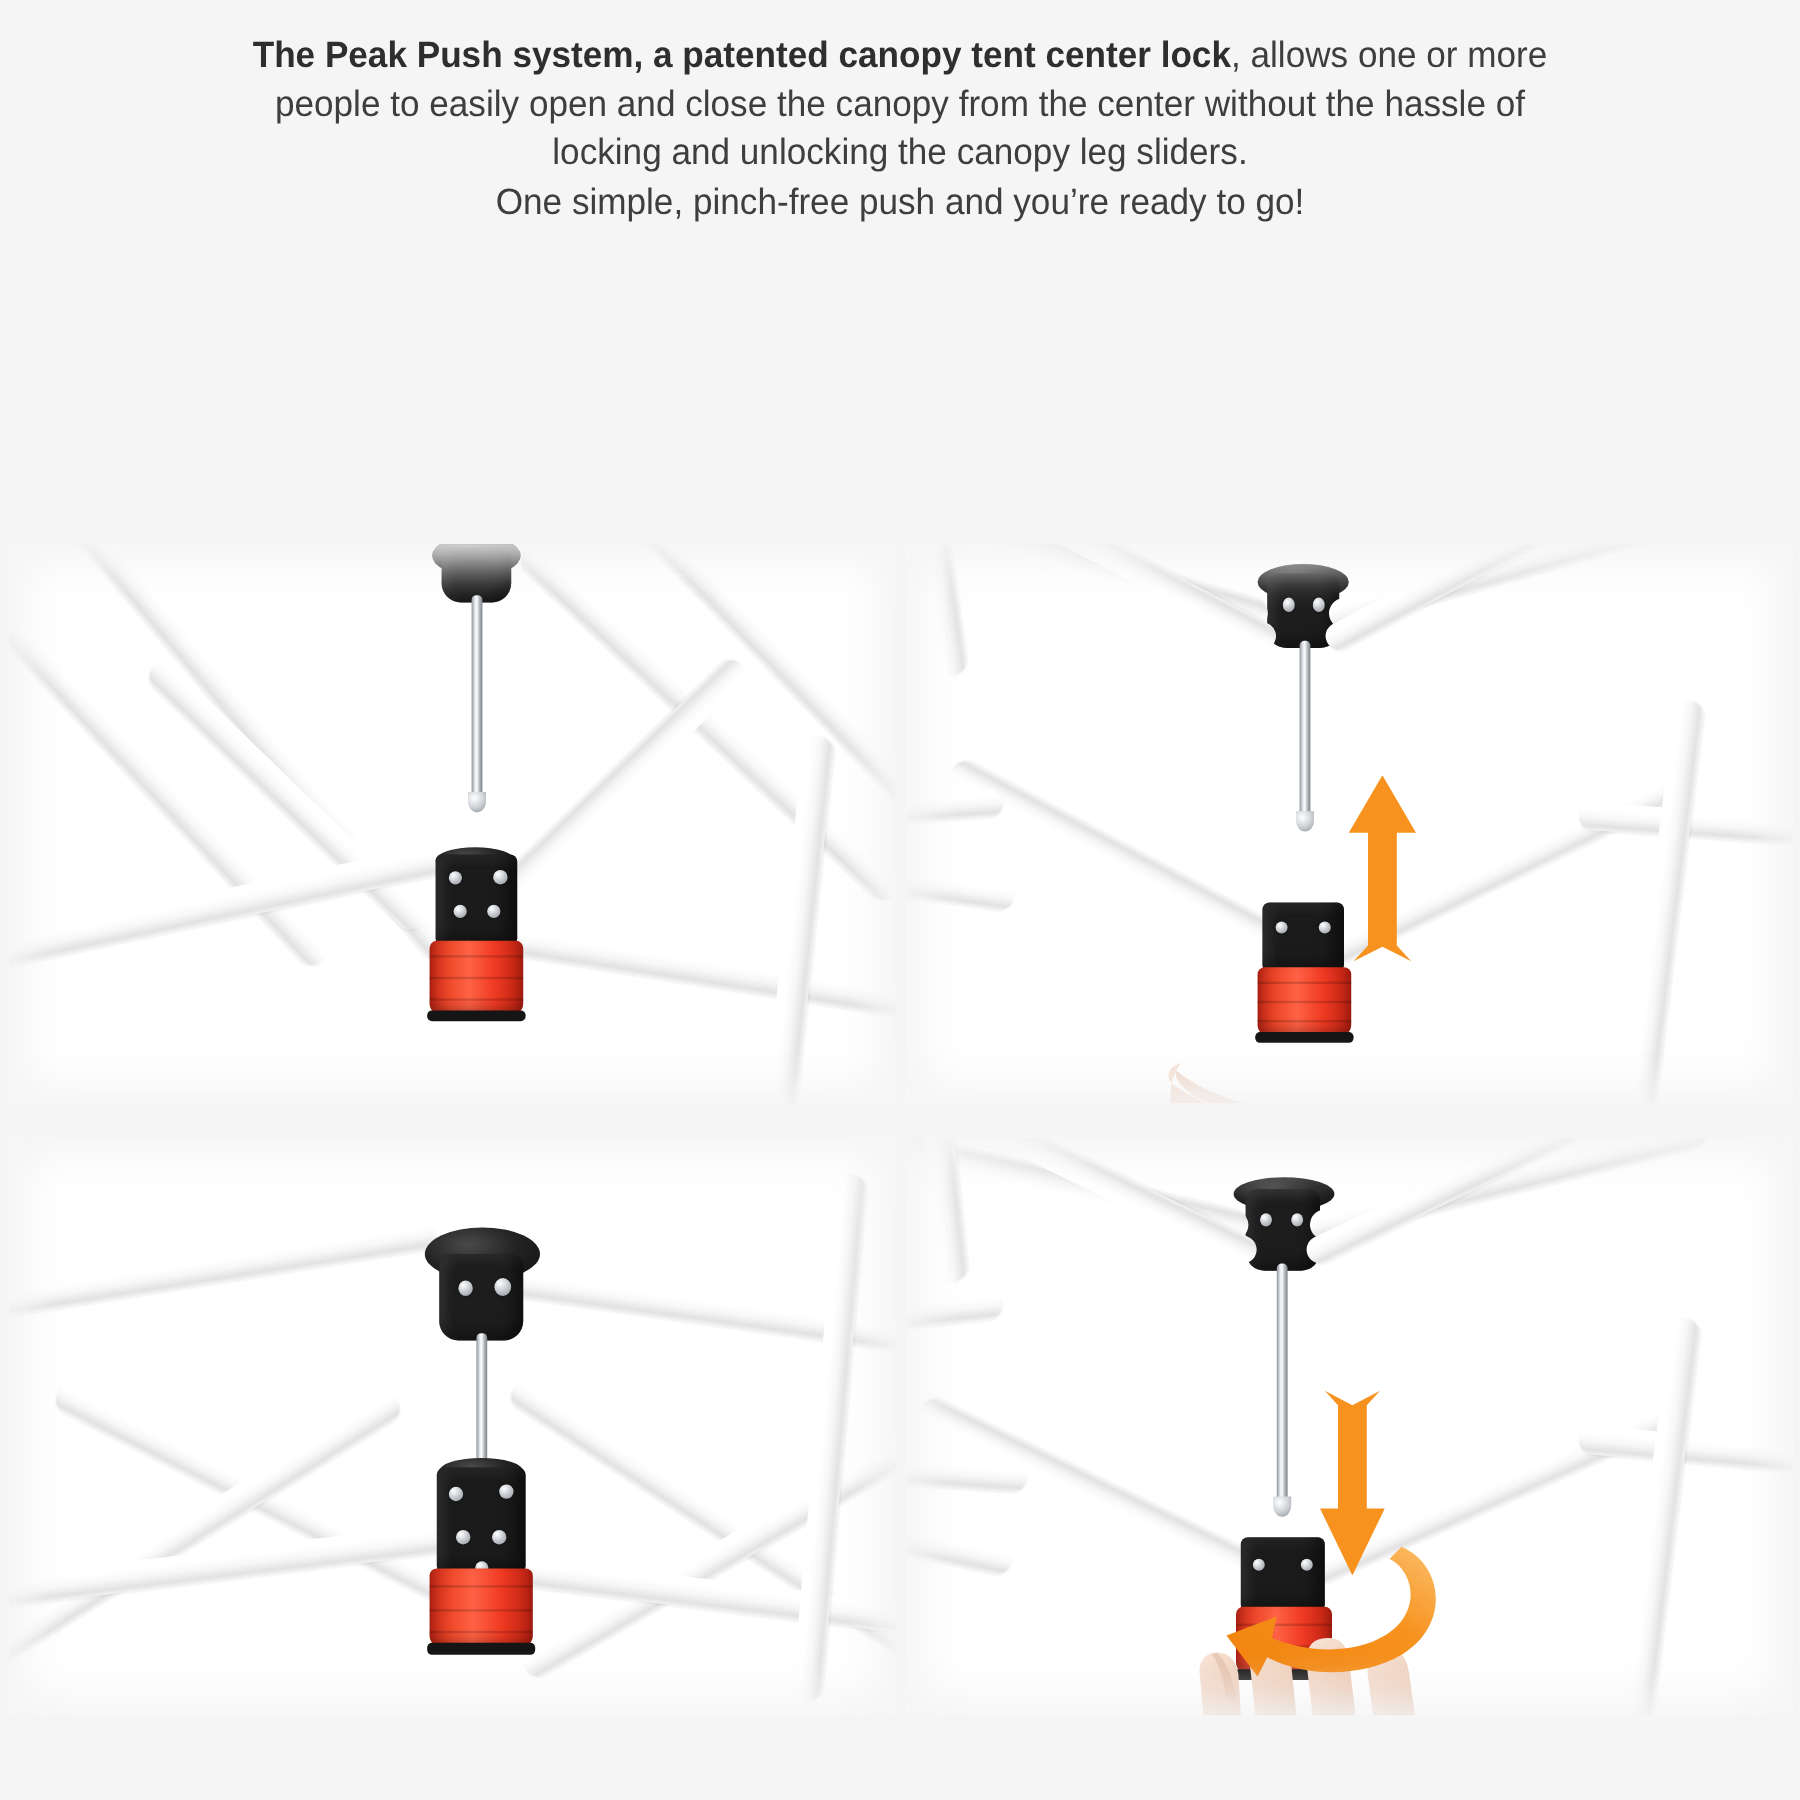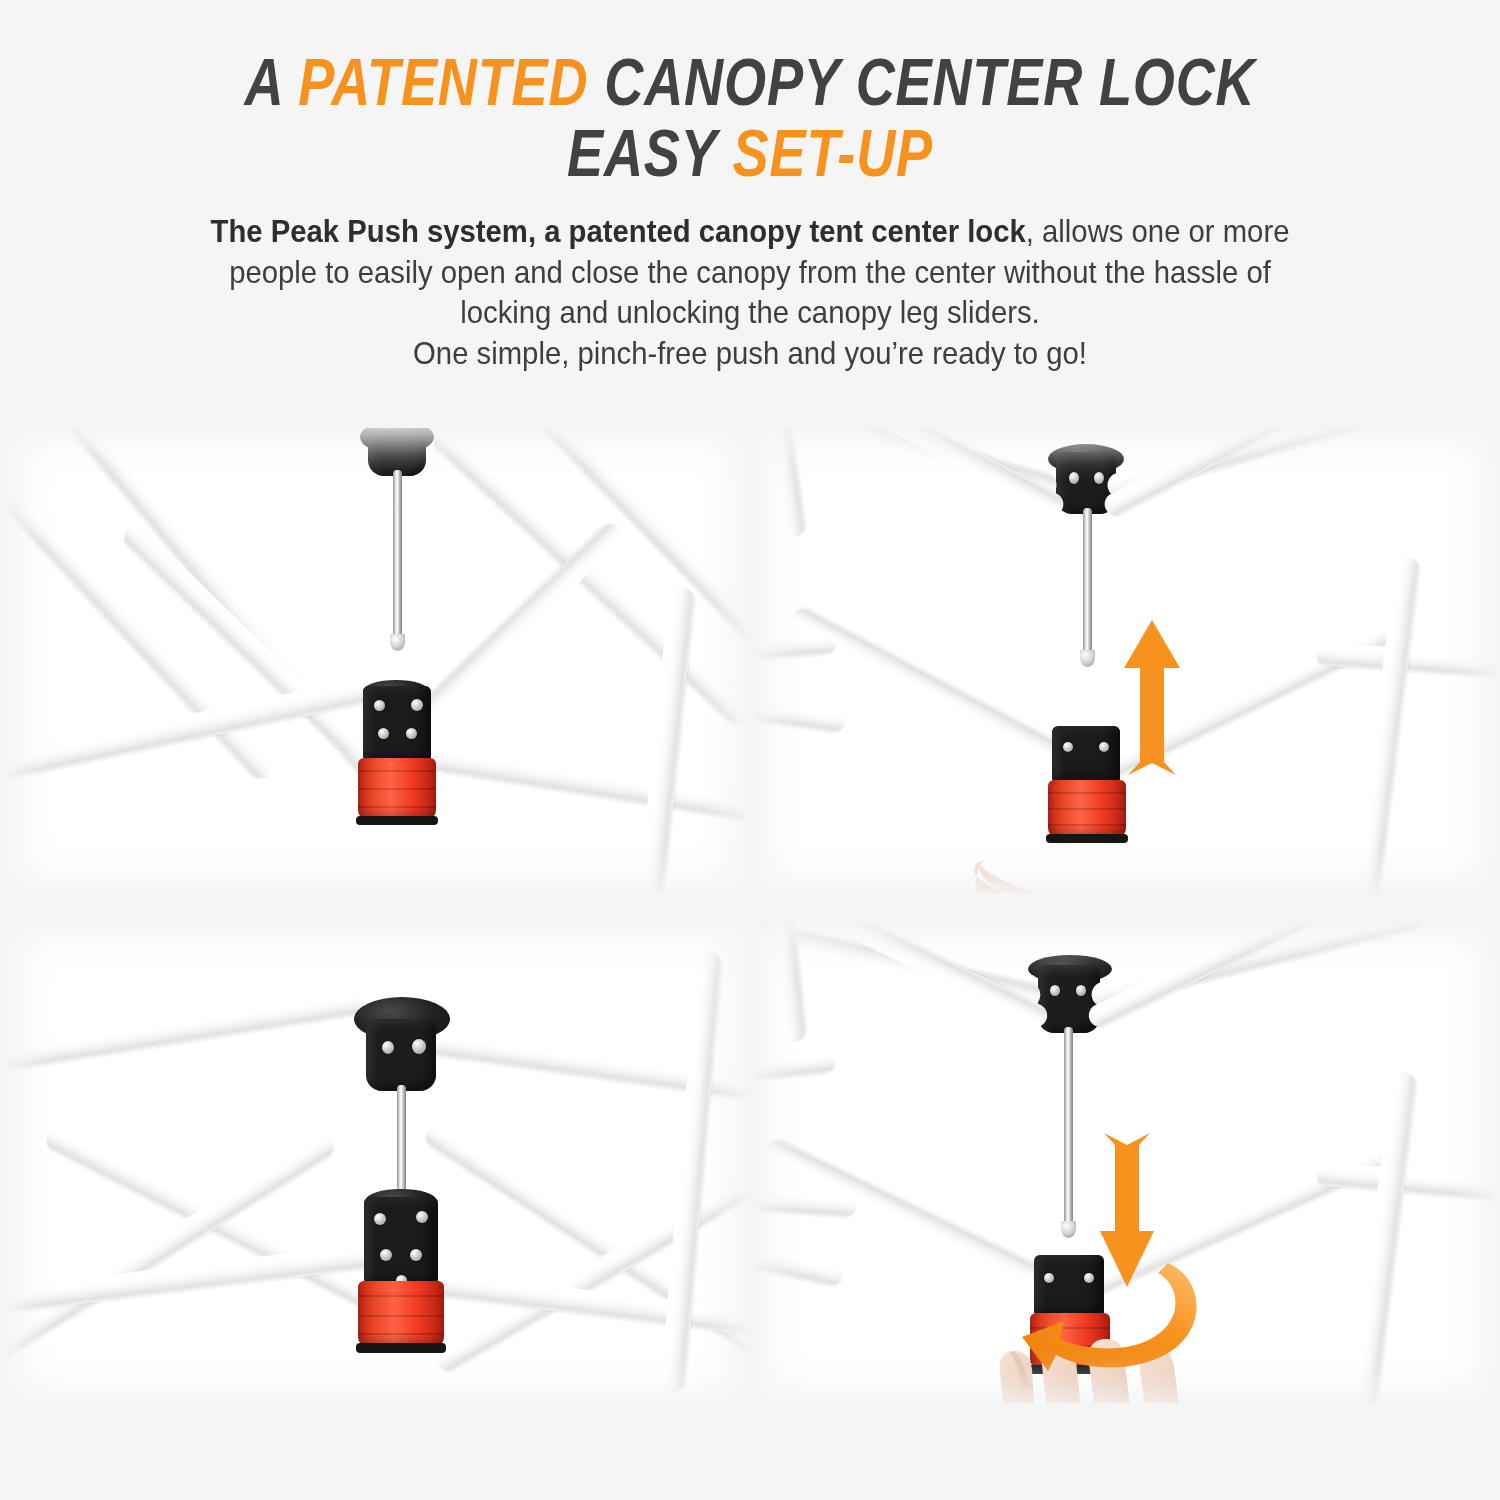--- a/index.html
+++ b/index.html
@@ -141,24 +141,20 @@
   .arrow{position:absolute;}
 
   
   svg{display:block;}
 </style>
 </head>
 <body>
 
 <div class="page">
 
-  <div class="headline">
-    <div class="line"><span>A </span><span class="hl-orange">PATENTED</span><span> CANOPY CENTER LOCK</span></div>
-    <div class="line"><span>EASY </span><span class="hl-orange">SET-UP</span></div>
-  </div>
 
   <div class="bodycopy">
     <b>The Peak Push system, a patented canopy tent center lock</b><span>, allows one or more</span><br>
     <span>people to easily open and close the canopy from the center without the hassle of</span><br>
     <span>locking and unlocking the canopy leg sliders.</span><br>
     <span>One simple, pinch-free push and you’re ready to go!</span>
   </div>
 
   <div class="panels">
 

